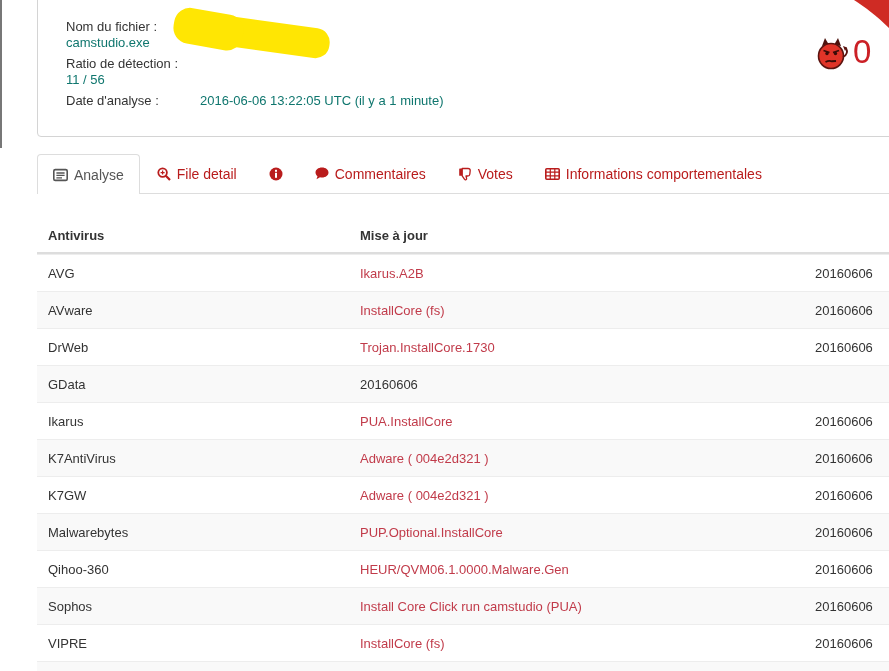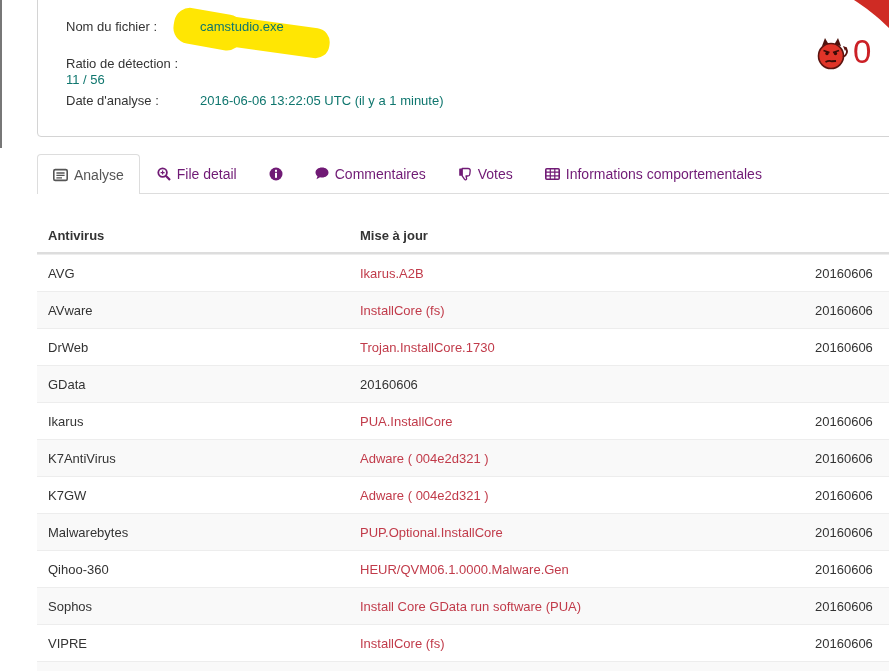--- a/index.html
+++ b/index.html
@@ -36,21 +36,21 @@
   }
   .red-wedge{position:absolute;top:0;right:0;width:48px;height:30px;}
 
   
   .tabbar{
     position:absolute;left:37px;top:154px;right:0;height:39px;
     display:flex;align-items:stretch;border-bottom:1px solid #ddd;
   }
   .tab{
     display:flex;align-items:center;gap:6px;padding:0 15px;margin-right:2px;
-    color:#701a75;text-decoration:none;font-size:14px;cursor:pointer;white-space:nowrap;
+    color:#b91c1c;text-decoration:none;font-size:14px;cursor:pointer;white-space:nowrap;
   }
   .tab.active{
     background:#fff;color:#555;border:1px solid #ddd;border-bottom:none;
     border-radius:4px 4px 0 0;margin-bottom:-1px;
   }
   .tab .ticon{display:inline-flex;align-items:center;}
   .tab.active .ticon{color:#555;}
 
   
   .av-table{position:absolute;left:37px;top:218px;width:923px;}
@@ -67,21 +67,21 @@
 </style>
 </head>
 <body>
 
 <div class="edge-sliver"></div>
 
 <div class="info-box"></div>
 
 <div class="hl-marker"></div>
 
-<div class="info-row" style="top:19px;">
+<div class="info-row" style="top:19px;flex-direction:column;">
   <span class="lbl">Nom du fichier :</span>
   <span class="val">camstudio.exe</span>
 </div>
 <div class="info-row" style="top:56px;flex-direction:column;">
   <span class="lbl">Ratio de détection :</span>
   <span class="val val-red">11 / 56</span>
 </div>
 <div class="info-row" style="top:93px;">
   <span class="lbl">Date d'analyse :</span>
   <span class="val">2016-06-06 13:22:05 UTC (il y a 1 minute)</span>
@@ -208,21 +208,21 @@
     <div class="td c-res">PUP.Optional.InstallCore</div>
     <div class="td c-upd">20160606</div>
   </div>
   <div class="tr">
     <div class="td c-av">Qihoo-360</div>
     <div class="td c-res">HEUR/QVM06.1.0000.Malware.Gen</div>
     <div class="td c-upd">20160606</div>
   </div>
   <div class="tr">
     <div class="td c-av">Sophos</div>
-    <div class="td c-res">Install Core GData run software (PUA)</div>
+    <div class="td c-res">Install Core Click run camstudio (PUA)</div>
     <div class="td c-upd">20160606</div>
   </div>
   <div class="tr">
     <div class="td c-av">VIPRE</div>
     <div class="td c-res">InstallCore (fs)</div>
     <div class="td c-upd">20160606</div>
   </div>
   <div class="tr">
     
     

